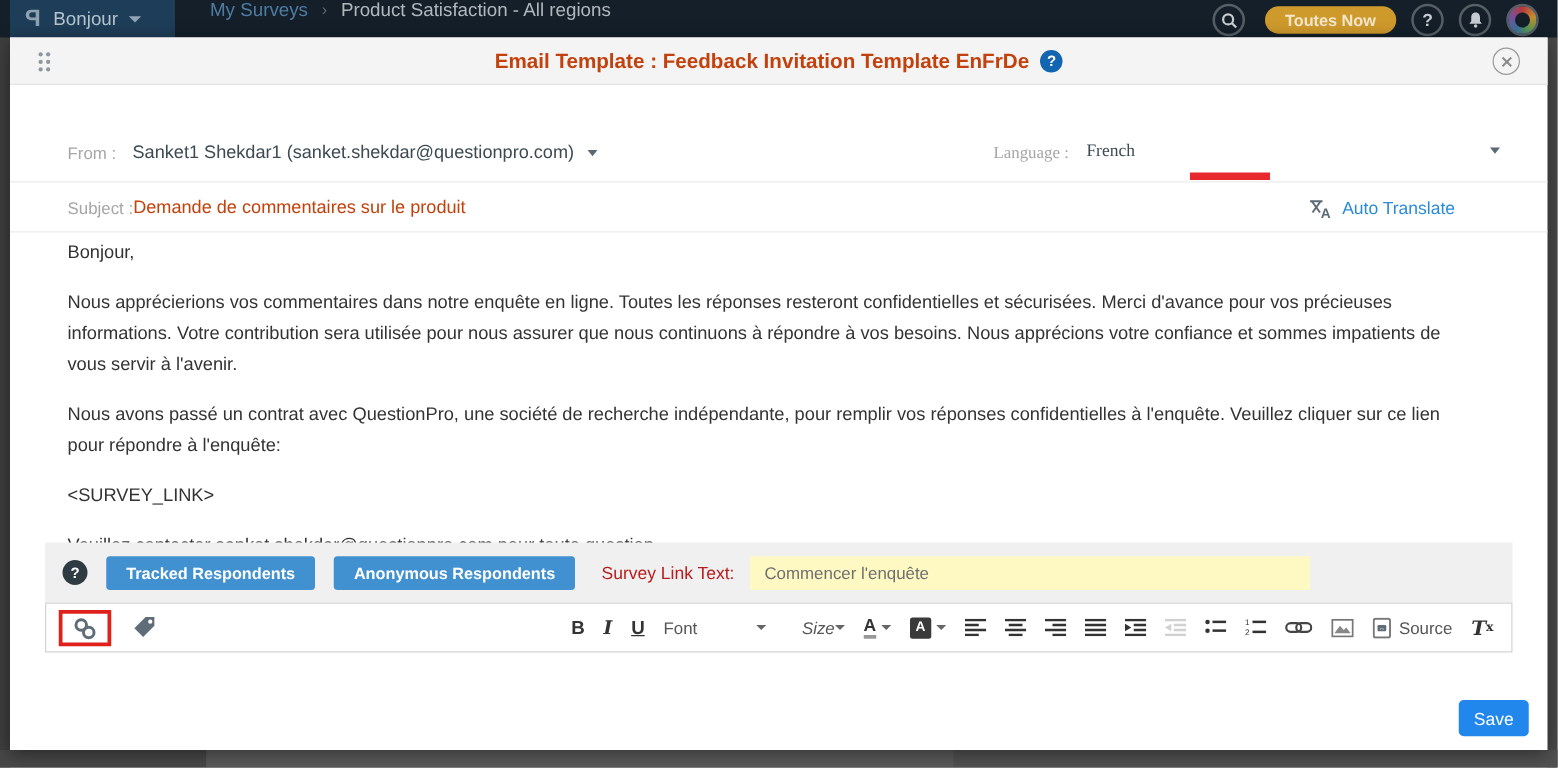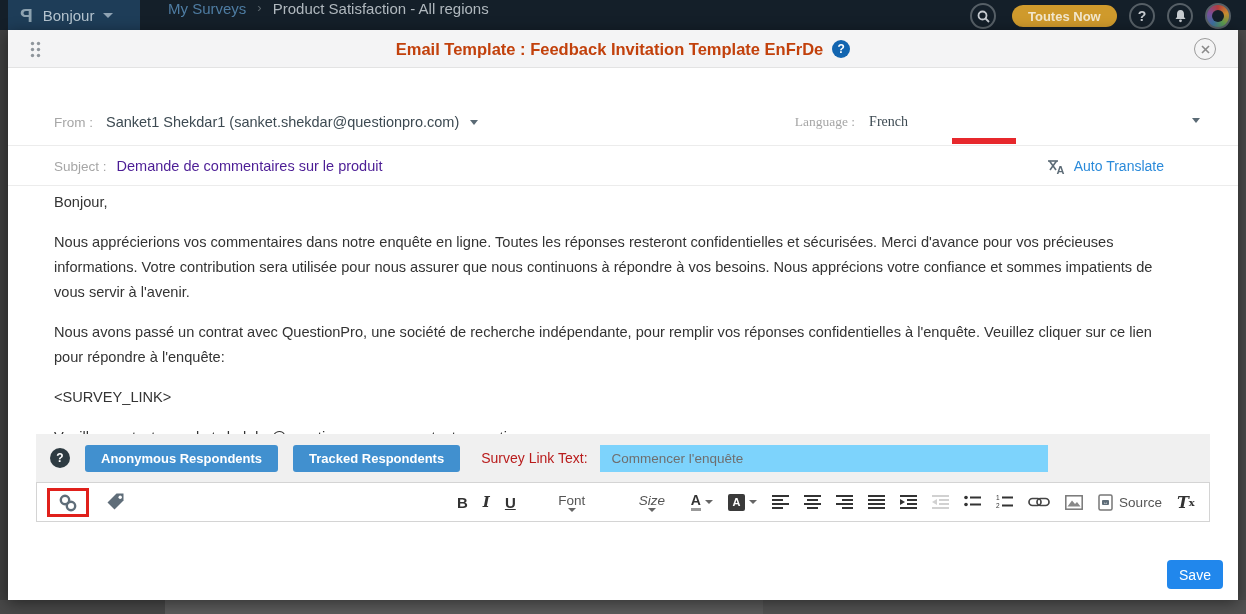--- a/index.html
+++ b/index.html
@@ -55,48 +55,48 @@
   .from-value { color:#3d4a52; font-size:14.5px; margin-left:13px; cursor:pointer; }
   .dd-caret { display:inline-block; width:0; height:0; border-left:4.5px solid transparent;
     border-right:4.5px solid transparent; border-top:5px solid #5a6a75; margin-left:11px; }
   .lang-block { position:absolute; right:294px; top:0; height:28px; display:flex; align-items:center;font-family:Liberation Serif, serif; }
   .lang-value { color:#3d4a52; font-size:14px; margin-left:14px; cursor:pointer; }
   .lang-underline { position:absolute; left:936px; top:30px; width:64px; height:6px; background:#e7282c; }
   .lang-caret { position:absolute; right:2px; top:10px; }
   .divider { position:absolute; left:0; right:0; height:1px; background:#ececec; }
   .div1 { top:115px; } .div2 { top:155px; }
   .row-subject { position:absolute; left:46px; top:122px; right:36px; height:28px; display:flex; align-items:center; }
-  .subject-value { color:#4c1d95; font-size:14.5px; margin-left:10px; }
+  .subject-value { color:#c2410c; font-size:14.5px; }
   .auto-translate { position:absolute; right:38px; top:0; height:28px; display:flex; align-items:center; gap:8px;
     color:#2a8ada; font-size:14px; cursor:pointer; }
   .email-body { position:absolute; left:46px; top:160px; right:56px; cursor:text; }
   .email-body p { margin:0 0 15px; color:#333; font-size:14.6px; line-height:25px; }
   
   .resp-band { position:absolute; left:28px; top:404px; width:1174px; height:48px; background:#f0f0f0;
     display:flex; align-items:center; padding-left:14px; }
   .resp-help { width:20px; height:20px; border-radius:50%; background:#2e3b42; color:#fff; font-size:12px;
     font-weight:bold; display:flex; align-items:center; justify-content:center; cursor:pointer; }
   .resp-btn { margin-left:15px; height:27px; padding:0 16px; background:#4190cf; border:none; border-radius:3px;
     color:#fff; font-size:13px; font-weight:bold; font-family:inherit; cursor:pointer; }
   .slt-label { margin-left:21px; color:#b91c1c; font-size:14px; }
-  .slt-input { margin-left:12px; width:448px; height:27px; background:#7dd3fc; border:none; color:#6f6f6f;
+  .slt-input { margin-left:12px; width:448px; height:27px; background:#fef9c3; border:none; color:#6f6f6f;
     font-size:13.5px; padding:0 12px; font-family:inherit; }
   
   .editor-toolbar { position:absolute; left:28px; top:452px; width:1174px; height:40px; background:#fff;
     border:1px solid #d4d4d4; }
   .highlight-box { position:absolute; left:10px; top:5px; width:42px; height:29px; border:3px solid #e0201b;
     display:flex; align-items:center; justify-content:center; }
   .tag-btn { position:absolute; left:68px; top:9px; cursor:pointer; }
   .fmt-group { position:absolute; left:420px; right:14px; top:0; height:38px; display:flex; align-items:center;
     justify-content:space-between; }
   .fmt-item { display:flex; align-items:center; cursor:pointer; color:#333; }
   .fmt-b { font-weight:bold; font-size:15px; }
   .fmt-i { font-family:"DejaVu Serif", serif; font-style:italic; font-size:15px; font-weight:bold; }
   .fmt-u { font-size:15px; font-weight:bold; text-decoration:underline; }
-  .combo { color:#555; font-size:13.5px;flex-direction:column; }
+  .combo { color:#555; font-size:13.5px; }
   .combo-font { width:82px; justify-content:space-between; }
   .combo-size { width:48px; justify-content:flex-end;font-style:italic; }
   .mini-caret { display:inline-block; width:0; height:0; border-left:4px solid transparent;
     border-right:4px solid transparent; border-top:4.5px solid #666; }
   .color-a { font-weight:bold; font-size:14px; color:#333; border-bottom:3px solid #999; line-height:15px; margin-right:4px; }
   .bg-a { width:17px; height:17px; background:#3a3a3a; border-radius:2px; color:#fff; font-size:11px; font-weight:bold;
     display:flex; align-items:center; justify-content:center; margin-right:4px; }
   .fmt-disabled { opacity:.45; cursor:default; }
   .src-label { color:#555; font-size:13.5px; margin-left:6px; }
   .fmt-tx { font-family:"DejaVu Serif", serif; font-style:italic; font-size:16px; font-weight:bold; }
@@ -203,22 +203,22 @@
     <p>Bonjour,</p>
     <p>Nous apprécierions vos commentaires dans notre enquête en ligne. Toutes les réponses resteront confidentielles et sécurisées. Merci d'avance pour vos précieuses informations. Votre contribution sera utilisée pour nous assurer que nous continuons à répondre à vos besoins. Nous apprécions votre confiance et sommes impatients de vous servir à l'avenir.</p>
     <p>Nous avons passé un contrat avec QuestionPro, une société de recherche indépendante, pour remplir vos réponses confidentielles à l'enquête. Veuillez cliquer sur ce lien pour répondre à l'enquête:</p>
     <p>&lt;SURVEY_LINK&gt;</p>
     <p>Veuillez contacter sanket.shekdar@questionpro.com pour toute question.</p>
     <p>Merci</p>
   </div>
 
   <div class="resp-band">
     <span class="resp-help">?</span>
+    <button class="resp-btn">Tracked Respondents</button>
     <button class="resp-btn">Anonymous Respondents</button>
-    <button class="resp-btn">Tracked Respondents</button>
     <span class="slt-label">Survey Link Text:</span>
     <input class="slt-input" type="text" value="Commencer l'enquête" style="">
   </div>
 
   <div class="editor-toolbar">
     <div class="highlight-box">
       <svg width="20" height="20" viewBox="0 0 20 20">
         <circle cx="7" cy="7" r="4.2" fill="none" stroke="#5f6d79" stroke-width="2.4"></circle>
         <circle cx="13" cy="13" r="4.2" fill="none" stroke="#5f6d79" stroke-width="2.4"></circle>
       </svg>

